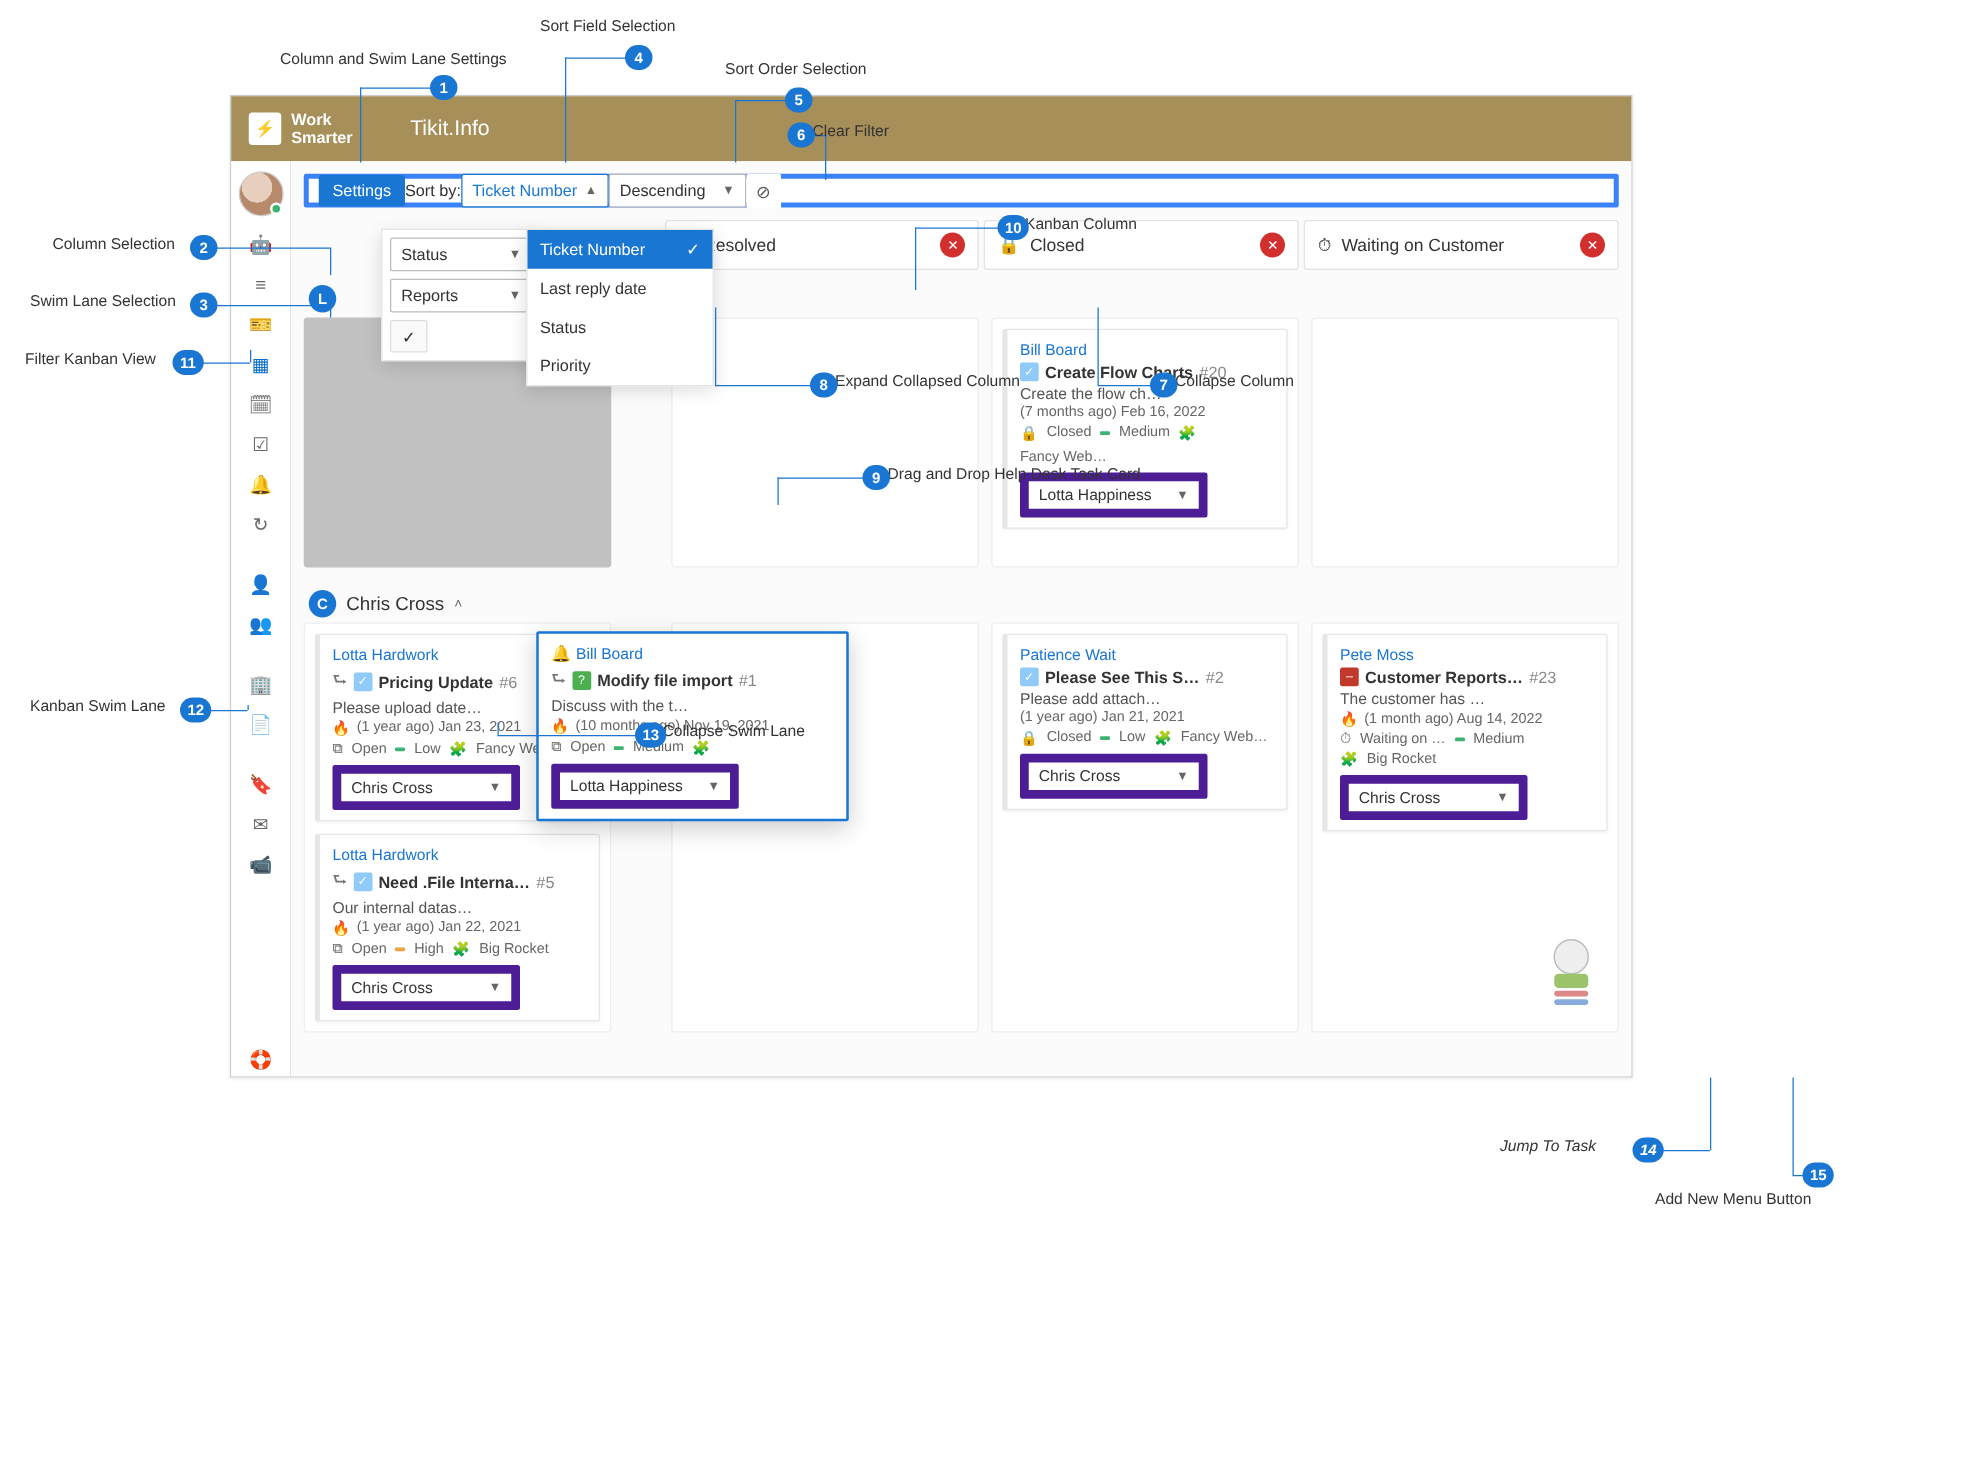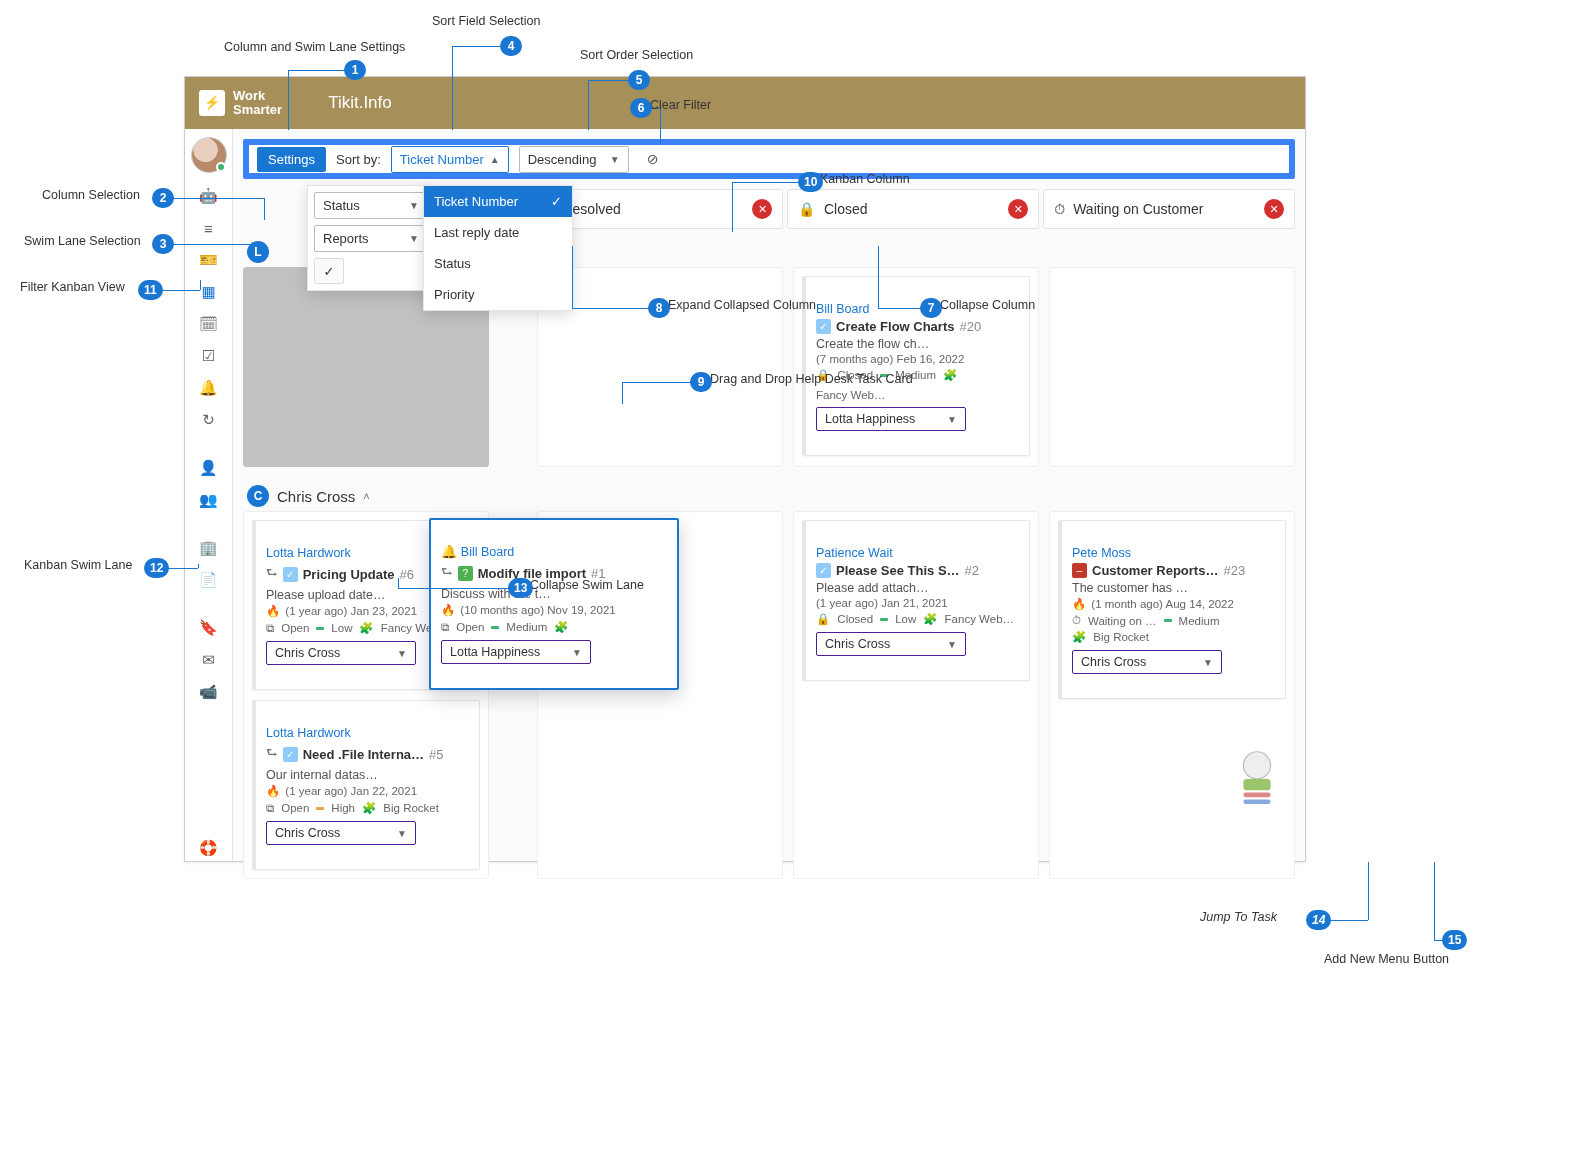--- a/index.html
+++ b/index.html
@@ -21,21 +21,21 @@
 
 .body { display: flex; height: calc(100% - 52px); position: relative; }
 .siderail { width: 48px; background: #fff; border-right: 1px solid #e3e3e3; display: flex; flex-direction: column; align-items: center; padding-top: 8px; gap: 6px; position: relative; }
 .avatar { width: 36px; height: 36px; border-radius: 50%; background: radial-gradient(circle at 40% 35%, #e8cfbd 0 40%, #b78a6c 41% 100%); border: 1px solid #ccc; position: relative; margin-bottom: 4px; }
 .presence { position: absolute; right: 0; bottom: 0; width: 10px; height: 10px; border-radius: 50%; background: #3cb371; border: 2px solid #fff; }
 .rail-icon { width: 26px; height: 26px; display: flex; align-items: center; justify-content: center; color: #666; font-size: 15px; border-radius: 4px; }
 .rail-icon.active { color: #0b6dce; }
 .rail-spacer { flex: 1; }
 
 .main { flex: 1; display: flex; flex-direction: column; position: relative; background: #fbfbfb; overflow: visible; }
-.toolbar { margin: 10px 10px 0 10px; border: 6px solid #3b82f6; border-radius: 2px; background: #fff; padding: 6px 8px; display: flex; align-items: center; gap: 10px; height: 40px; position: relative; }
+.toolbar { margin: 10px 10px 0 10px; border: 4px solid #3b82f6; border-radius: 2px; background: #fff; padding: 6px 8px; display: flex; align-items: center; height: 27px; position: relative; }
 .btn { border: 1px solid #ccc; background: #fff; padding: 5px 10px; border-radius: 2px; font-size: 13px; line-height: 1; display: inline-flex; align-items: center; gap: 5px; cursor: pointer; }
 .btn.primary { background: #1976d2; color: #fff; border-color: #1976d2; }
 .sort-label { font-size: 13px; color: #333; }
 .select { border: 1px solid #bbb; background: #fff; padding: 5px 8px; border-radius: 2px; font-size: 13px; display: inline-flex; align-items: center; gap: 6px; min-width: 110px; justify-content: space-between; }
 .select.active { border-color: #1976d2; color: #1976d2; }
 .caret { font-size: 10px; color: #666; }
 .icon-btn { width: 28px; height: 28px; display: flex; align-items: center; justify-content: center; border: 1px solid #ccc; border-radius: 2px; background: #fff; color: #555; font-size: 14px; }
 .icon-btn.noborder { border: 1px solid transparent; }
 
 .settings-pop { position: absolute; top: 40px; left: 58px; width: 128px; background: #fff; border: 1px solid #e4e4e4; box-shadow: 0 4px 14px rgba(0,0,0,.14); padding: 6px; z-index: 60; }
@@ -56,40 +56,40 @@
 .col-first .col-head { border: none; }
 .collapsed-hint { background: #f0b400; color: #fff; }
 
 .lane-header { display: flex; align-items: center; gap: 8px; padding: 8px 14px 4px 14px; font-size: 15px; color: #333; }
 .lane-badge { width: 22px; height: 22px; border-radius: 50%; background: #1976d2; color: #fff; display: inline-flex; align-items: center; justify-content: center; font-size: 12px; font-weight: 600; }
 
 .lane-body { display: flex; gap: 10px; padding: 0 10px 10px 10px; }
 .dropzone { flex: 1; min-height: 120px; border: 1px solid #eee; border-radius: 3px; padding: 8px; background: #fff; display: flex; flex-direction: column; gap: 10px; }
 .dropzone.shaded { background: #c1c1c1; border-color: #c1c1c1; }
 
-.card { border: 1px solid #e6e6e6; border-left: 4px solid #e6e6e6; background: #fff; padding: 24px 10px; border-radius: 2px; box-shadow: 0 1px 2px rgba(0,0,0,.05); }
+.card { border: 1px solid #e6e6e6; border-left: 4px solid #e6e6e6; background: #fff; padding: 8px 10px; border-radius: 2px; box-shadow: 0 1px 2px rgba(0,0,0,.05); }
 .card.dragging { position: absolute; border: 2px solid #1976d2; box-shadow: 0 6px 20px rgba(0,0,0,.2); width: 250px; z-index: 70; left: 185px; top: 250px; }
 .card .requester { color: #1976d2; font-size: 12.5px; margin-bottom: 3px; display: inline-block; }
 .card .title-row { display: flex; align-items: center; gap: 5px; font-size: 13px; }
 .card .title-row .tt { font-weight: 600; }
 .card .title-row .num { color: #888; }
 .mini-badge { width: 15px; height: 15px; border-radius: 2px; display: inline-flex; align-items: center; justify-content: center; font-size: 10px; color: #fff; }
 .mb-green { background: #4caf50; }
 .mb-blue { background: #90caf9; }
 .mb-red { background: #c0392b; }
 .tree-ic { color: #777; font-size: 13px; }
 .desc { color: #555; font-size: 12.5px; margin: 3px 0 2px 0; white-space: nowrap; overflow: hidden; text-overflow: ellipsis; }
 .meta { font-size: 11.5px; color: #666; display: flex; align-items: center; gap: 5px; }
 .meta .flame { color: #e04e2f; }
 .tags { display: flex; align-items: center; gap: 7px; font-size: 11.5px; color: #666; margin-top: 3px; flex-wrap: wrap; }
 .pri-bar { display: inline-block; width: 8px; height: 3px; border-radius: 1px; vertical-align: middle; }
 .pri-low { background: #3cb371; }
 .pri-med { background: #3cb371; }
 .pri-high { background: #e8a33d; }
-.assignee-sel { margin-top: 6px; border: 1px solid #4c1d95; padding: 4px 8px; font-size: 12.5px; display: flex; align-items: center; justify-content: space-between; width: 150px; border-radius: 2px; }
+.assignee-sel { margin-top: 6px; border: 7px solid #4c1d95; padding: 4px 8px; font-size: 12.5px; display: flex; align-items: center; justify-content: space-between; width: 150px; border-radius: 2px; }
 
 .lane-first-body .dropzone { min-height: 200px; }
 
 .footer { position: absolute; bottom: 0; right: 0; left: 48px; height: 40px; border-top: 1px solid #eee; background: #fff; display: flex; align-items: center; justify-content: flex-end; padding: 0 10px; gap: 6px; }
 .search-grp { display: flex; align-items: center; }
 .search-grp input { width: 70px; height: 28px; border: 1px solid #ccc; padding: 0 6px; font-size: 12px; }
 .search-grp .go { width: 30px; height: 28px; background: #1976d2; color: #fff; display: flex; align-items: center; justify-content: center; }
 
 .bot { position: absolute; right: 14px; bottom: 48px; width: 68px; height: 68px; }
 .bot svg { width: 100%; height: 100%; }

